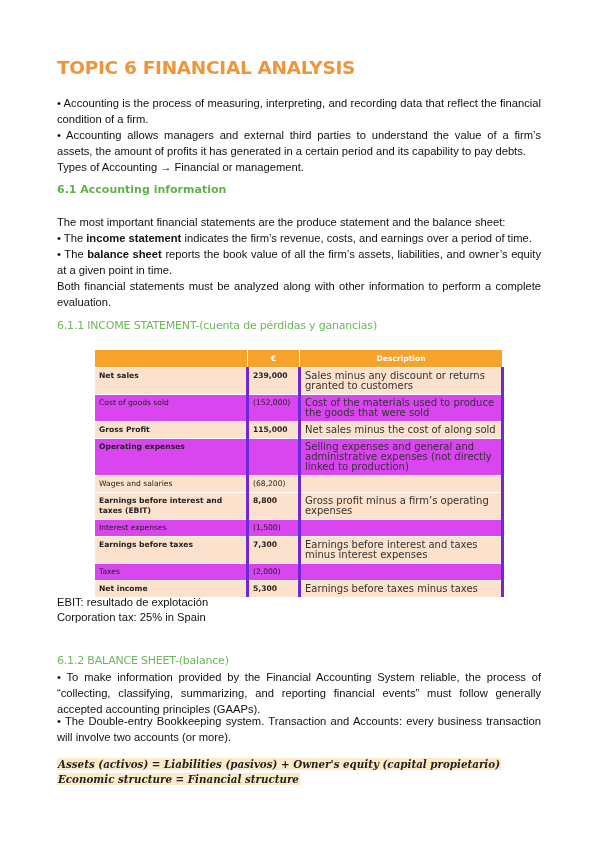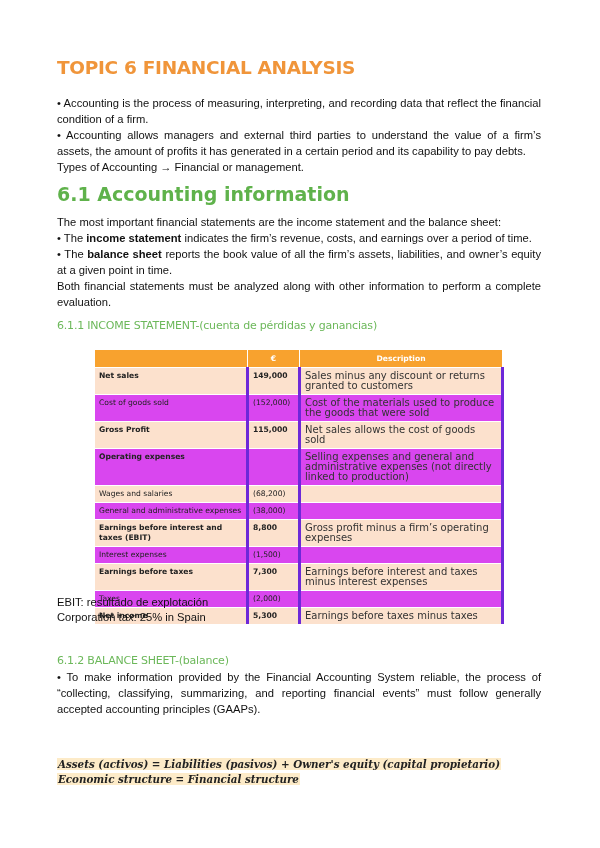--- a/index.html
+++ b/index.html
@@ -1,21 +1,21 @@
 <!DOCTYPE html>
 <html><head>
 <meta charset="utf-8">
 <style>
   html, body { margin: 0; padding: 0; background: #ffffff; }
   body { width: 600px; height: 848px; position: relative; overflow: hidden; font-family: "Liberation Sans", sans-serif; color: #111; }
   .page { position: absolute; left: 0; top: 0; width: 600px; height: 800px; }
   .title { position: absolute; left: 57px; top: 57px; font-family: "DejaVu Sans", sans-serif; font-weight: bold; font-size: 18.5px; color: #F0953A; letter-spacing: -0.3px; }
   .p { position: absolute; left: 57px; width: 484px; font-size: 11.2px; line-height: 16px; text-align: justify; }
   .p b { font-weight: bold; }
-  .h2 { position: absolute; left: 57px; font-family: "DejaVu Sans", sans-serif; font-weight: bold; font-size: 19px; color: #5FB24B; }
+  .h2 { position: absolute; left: 57px; font-family: "DejaVu Sans", sans-serif; font-weight: bold; font-size: 11px; color: #5FB24B; }
   .h3 { position: absolute; left: 57px; font-family: "DejaVu Sans", sans-serif; font-size: 11px; color: #6CB85A; letter-spacing: -0.2px; }
   table.is { position: absolute; left: 95px; top: 350px; width: 409px; border-collapse: collapse; font-family: "DejaVu Sans", sans-serif; font-size: 7.6px; color: #222; }
   table.is th { background: #F8A22E; color: #fff; font-weight: bold; height: 17px; padding: 0; border-right: 1px solid #fff; text-align: center; font-size: 7.6px; }
   table.is td { padding: 3px 4px; border-right: 3px solid #6d28d9; border-top: 1px solid #fff; vertical-align: top; line-height: 10px; }
   table.is tr.a td { background: #FCE1CD; }
   table.is tr.b td { background: #d946ef; }
   table.is td.c1 { width: 143px; }
   table.is td.c2 { width: 41px; }
   table.is td.c3 { font-size: 10px; color: #333; }
   table.is tr.bold td.c1, table.is tr.bold td.c2 { font-weight: bold; }
@@ -28,64 +28,59 @@
 <div class="page">
 
   <div class="title">TOPIC 6 FINANCIAL ANALYSIS</div>
 
   <div class="p" style="top:95px;">• Accounting is the process of measuring, interpreting, and recording data that reflect the financial condition of a firm.</div>
   <div class="p" style="top:127px;">• Accounting allows managers and external third parties to understand the value of a firm’s assets, the amount of profits it has generated in a certain period and its capability to pay debts.</div>
   <div class="p" style="top:159px;">Types of Accounting → Financial or management.</div>
 
   <div class="h2" style="top:183px;">6.1 Accounting information</div>
 
-  <div class="p" style="top:214px;">The most important financial statements are the income statement and the balance sheet:</div>
+  <div class="p" style="top:214px;">The most important financial statements are the produce statement and the balance sheet:</div>
   <div class="p" style="top:230px;"><span>• The </span><b>income statement</b><span> indicates the firm’s revenue, costs, and earnings over a period of time.</span></div>
   <div class="p" style="top:278px;">Both financial statements must be analyzed along with other information to perform a complete evaluation.</div>
   <div class="p" style="top:246px;"><span>• The </span><b>balance sheet</b><span> reports the book value of all the firm’s assets, liabilities, and owner’s equity at a given point in time.</span></div>
 
   <div class="h3" style="top:319px;">6.1.1 INCOME STATEMENT-(cuenta de pérdidas y ganancias)</div>
 
   <table class="is">
     <thead>
       <tr>
         <th></th>
         <th>€</th>
         <th>Description</th>
       </tr>
     </thead>
     <tbody>
       <tr class="a bold">
         <td class="c1">Net sales</td>
-        <td class="c2">149,000</td>
+        <td class="c2">239,000</td>
         <td class="c3">Sales minus any discount or returns granted to customers</td>
       </tr>
       <tr class="b">
         <td class="c1">Cost of goods sold</td>
         <td class="c2">(152,000)</td>
         <td class="c3">Cost of the materials used to produce the goods that were sold</td>
       </tr>
       <tr class="a bold">
         <td class="c1">Gross Profit</td>
         <td class="c2">115,000</td>
-        <td class="c3">Net sales allows the cost of goods sold</td>
+        <td class="c3">Net sales minus the cost of along sold</td>
       </tr>
       <tr class="b bold">
         <td class="c1">Operating expenses</td>
         <td class="c2"></td>
         <td class="c3">Selling expenses and general and administrative expenses (not directly linked to production)</td>
       </tr>
       <tr class="a">
         <td class="c1">Wages and salaries</td>
         <td class="c2">(68,200)</td>
-        <td class="c3"></td>
-      </tr>
-      <tr class="b">
-        <td class="c1">General and administrative expenses</td>
-        <td class="c2">(38,000)</td>
         <td class="c3"></td>
       </tr>
       <tr class="a bold">
         <td class="c1">Earnings before interest and taxes (EBIT)</td>
         <td class="c2">8,800</td>
         <td class="c3">Gross profit minus a firm’s operating expenses</td>
       </tr>
       <tr class="b">
         <td class="c1">Interest expenses</td>
         <td class="c2">(1,500)</td>
@@ -108,17 +103,18 @@
       </tr>
     </tbody>
   </table>
 
   <div class="p" style="top:594px;">EBIT: resultado de explotación</div>
   <div class="p" style="top:609px;">Corporation tax: 25% in Spain</div>
 
   <div class="h3" style="top:654px;">6.1.2 BALANCE SHEET-(balance)</div>
 
   <div class="p" style="top:669px;">• To make information provided by the Financial Accounting System reliable, the process of “collecting, classifying, summarizing, and reporting financial events” must follow generally accepted accounting principles (GAAPs).</div>
+  <div class="p" style="top:713px;">• The Double-entry Bookkeeping system. Transaction and Accounts: every business transaction will involve two accounts (or more).</div>
 
   <div class="math" style="top:757px;"><span>Assets (activos) =  Liabilities (pasivos) +  Owner's equity (capital propietario)</span></div>
   <div class="math" style="top:772px;"><span>Economic structure =  Financial structure</span></div>
 
 </div>
 
 </body></html>

